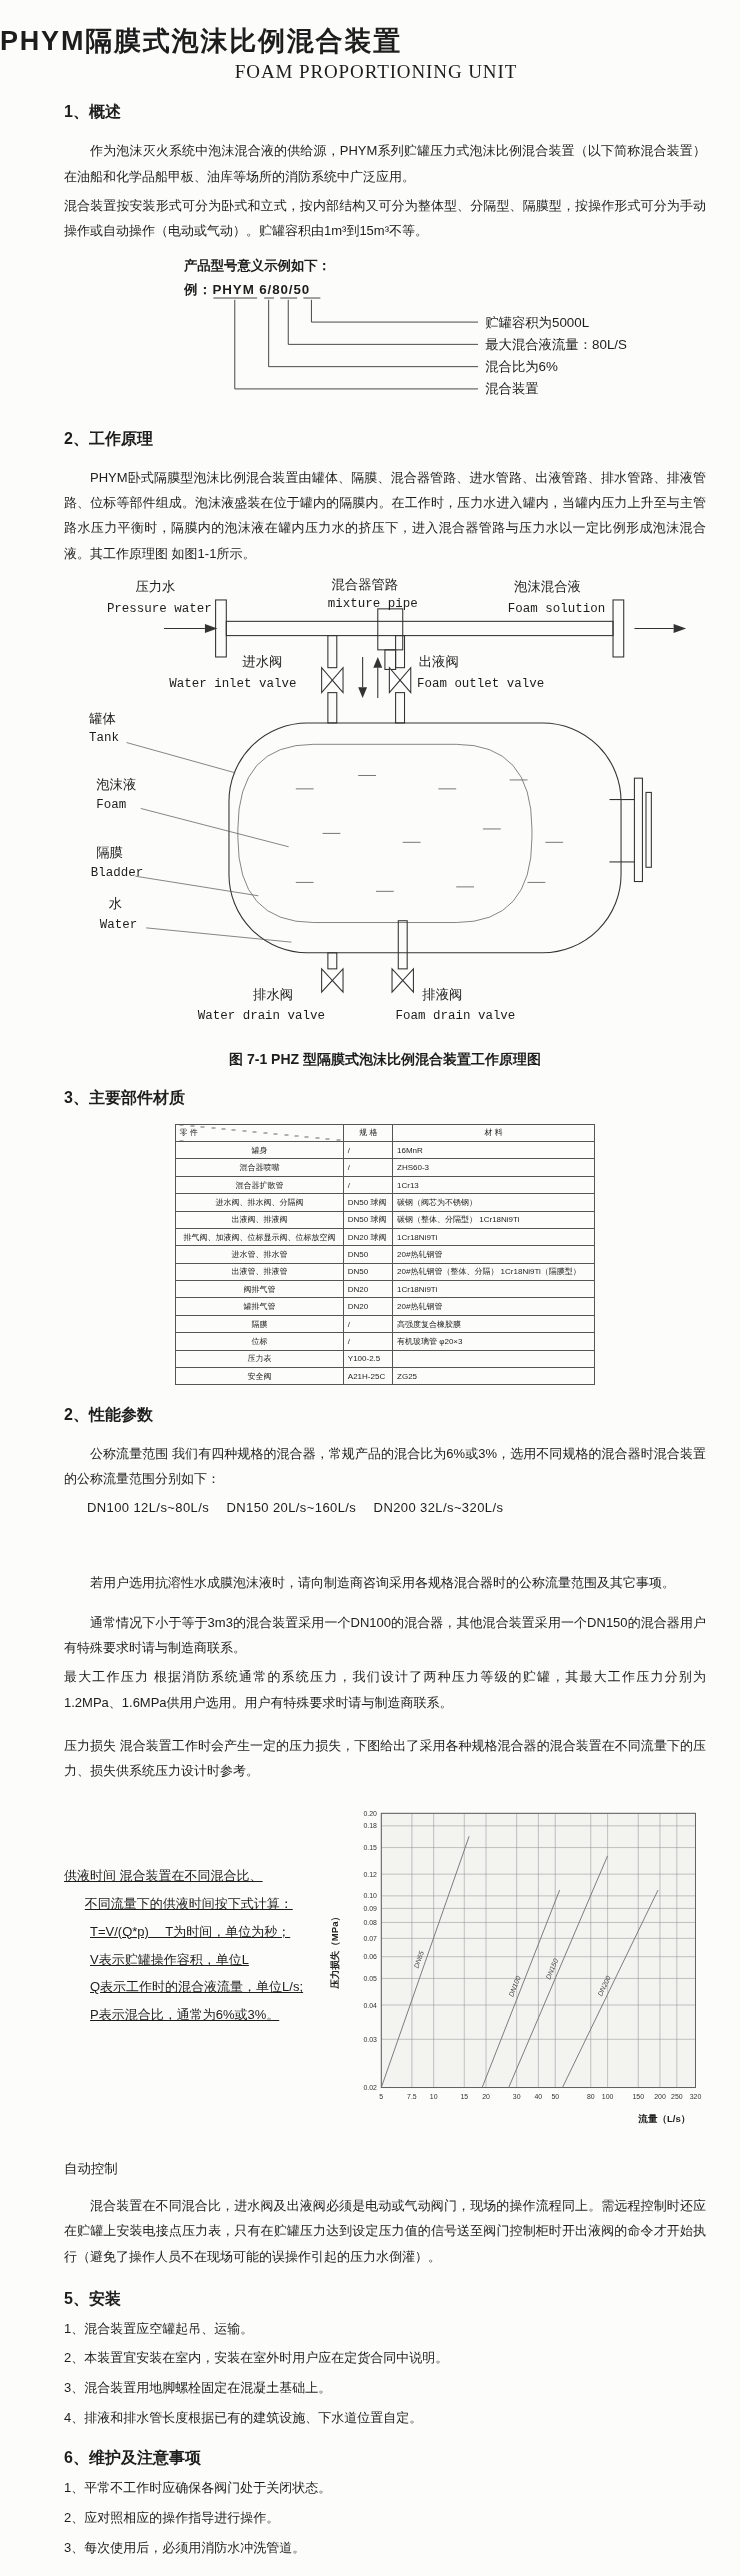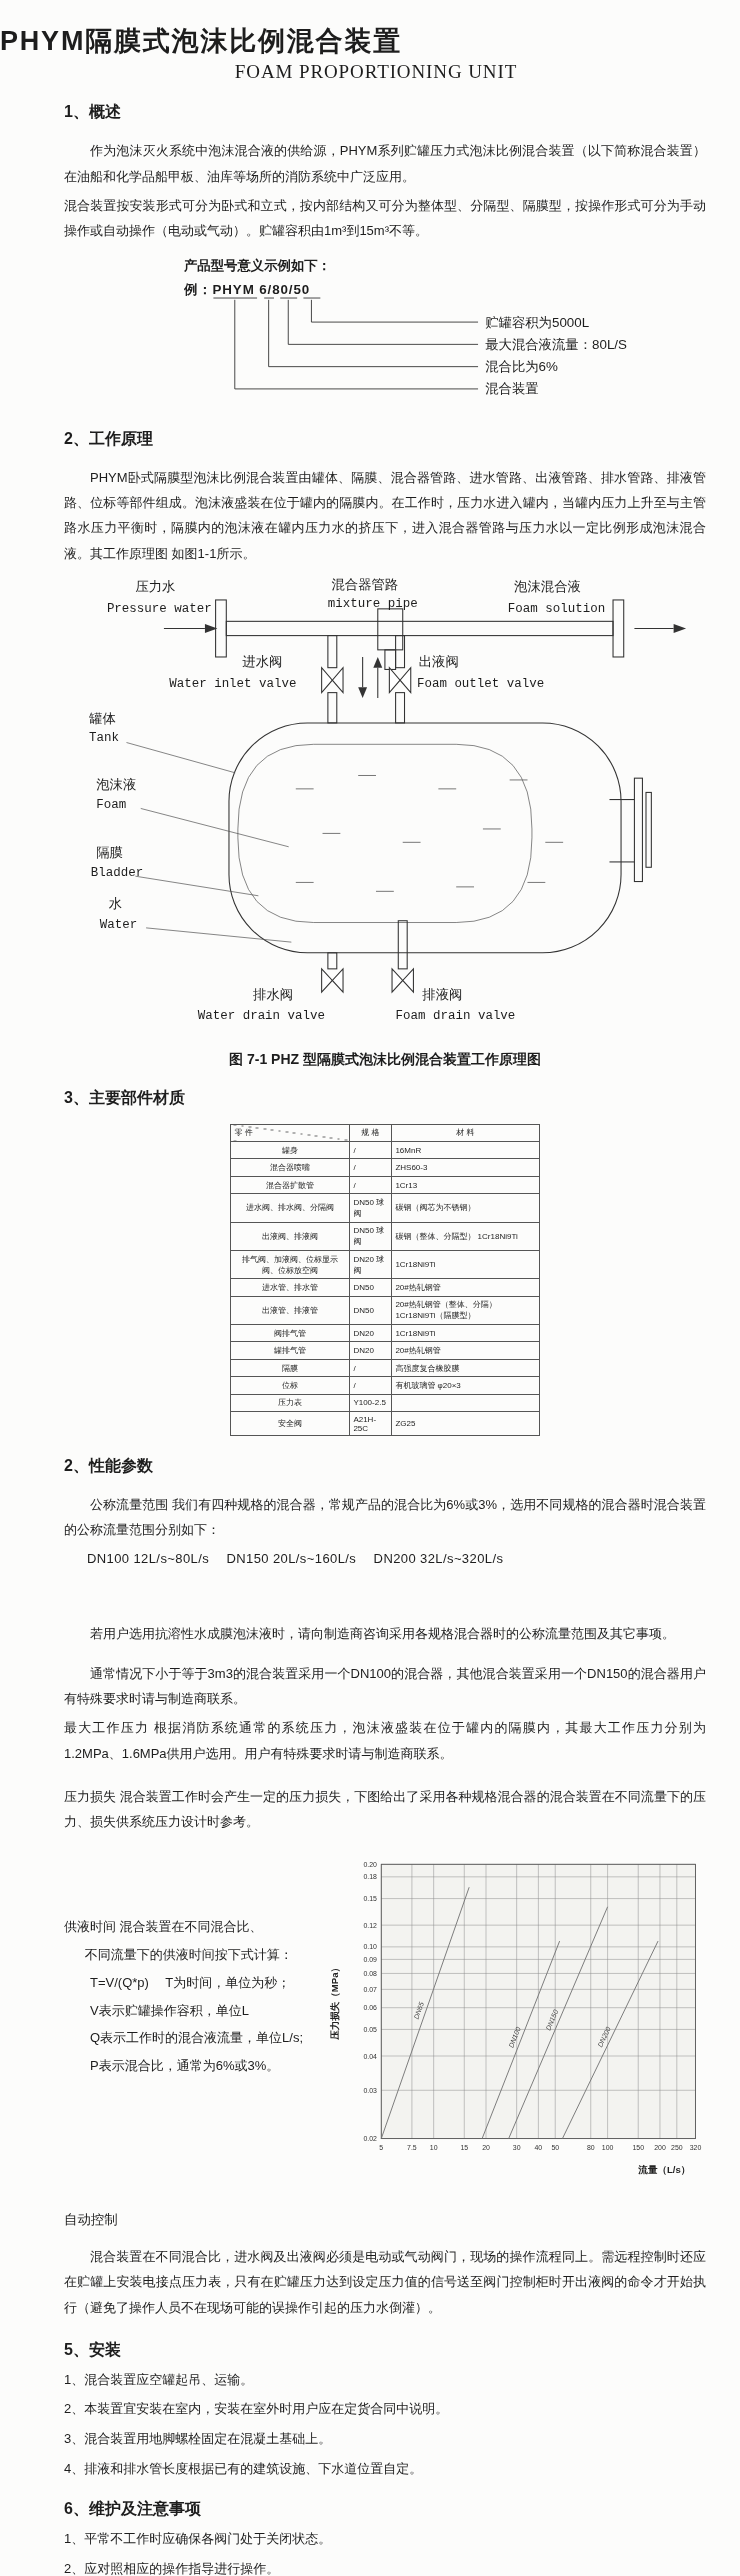--- a/index.html
+++ b/index.html
@@ -16,28 +16,28 @@
   p.body { font-size:13px; line-height:1.95; margin:3.6px 0; text-align:justify; }
   p.ind { text-indent:2em;margin-top:15px; }
   .model-wrap { margin:12.5px 0 3.6px 120px; }
   svg text.cn { font-size:15px; font-family:"Liberation Sans",sans-serif; fill:#1d1d1d; }
   svg text.en { font-size:14px; font-family:"Liberation Mono","DejaVu Sans Mono",monospace; fill:#1d1d1d; }
   svg .ln { stroke:#333; stroke-width:1; fill:none; }
   svg .pipe { stroke:#333; stroke-width:1.2; fill:none; }
   svg .thin { stroke:#555; stroke-width:.8; fill:none; }
   .fig-caption { text-align:center; font-size:14px; font-weight:bold; margin:23px 0 9px; }
 
-  table.mat { border-collapse:collapse; margin:14.3px auto 5.3px; width:310px; }
+  table.mat { border-collapse:collapse; margin:14.3px auto 5.3px; width:420px; }
   table.mat th, table.mat td { border:0.9px solid #555; font-size:8px; padding:2.7px 3.6px; font-weight:normal; }
   table.mat td:first-child { text-align:center; }
   table.mat th.diag { background:linear-gradient(to top right,transparent 49.4%,#666 49.4%,#666 50.6%,transparent 50.6%); text-align:left; }
 
   .flow-line { font-size:13px; margin:7.1px 0 53px 23px; letter-spacing:0.4px; }
   .two-col { display:flex; margin-top:16px; }
-  .supply-block { width:267px; padding-top:62px; }
+  .supply-block { width:267px; padding-top:62px;text-decoration:underline; }
   .supply-block div { font-size:13px; line-height:2.15; }
   .auto-head { font-size:13.4px; margin:14.3px 0 1.8px; }
   .num-item { font-size:13px; line-height:1.6; margin:9px 0; }
 </style>
 </head>
 <body>
 
 <div class="page">
 
   <h1 class="doc-title">PHYM隔膜式泡沫比例混合装置</h1>
@@ -263,21 +263,21 @@
             <td>ZG25</td>
           </tr>
         </tbody>
       </table>
 
     <h2 class="sec">2、性能参数</h2>
     <p class="body ind">公称流量范围  我们有四种规格的混合器，常规产品的混合比为6%或3%，选用不同规格的混合器时混合装置的公称流量范围分别如下：</p>
     <div class="flow-line">DN100  12L/s~80L/s　 DN150  20L/s~160L/s　 DN200  32L/s~320L/s</div>
     <p class="body ind">若用户选用抗溶性水成膜泡沫液时，请向制造商咨询采用各规格混合器时的公称流量范围及其它事项。</p>
     <p class="body ind">通常情况下小于等于3m3的混合装置采用一个DN100的混合器，其他混合装置采用一个DN150的混合器用户有特殊要求时请与制造商联系。</p>
-    <p class="body">最大工作压力  根据消防系统通常的系统压力，泡沫液盛装在位于罐内的隔膜内，其最大工作压力分别为1.2MPa、1.6MPa供用户选用。用户有特殊要求时请与制造商联系。</p>
+    <p class="body">最大工作压力  根据消防系统通常的系统压力，我们设计了两种压力等级的贮罐，其最大工作压力分别为1.2MPa、1.6MPa供用户选用。用户有特殊要求时请与制造商联系。</p>
 
     <p class="body" style="margin-top:18px">压力损失  混合装置工作时会产生一定的压力损失，下图给出了采用各种规格混合器的混合装置在不同流量下的压力、损失供系统压力设计时参考。</p>
 
     <div class="two-col">
       <div class="supply-block">
         <div>供液时间  混合装置在不同混合比、</div>
         <div style="padding-left:1.6em">不同流量下的供液时间按下式计算：</div>
         <div style="padding-left:2em">T=V/(Q*p)　 T为时间，单位为秒；</div>
         <div style="padding-left:2em">V表示贮罐操作容积，单位L</div>
         <div style="padding-left:2em">Q表示工作时的混合液流量，单位L/s;</div>

